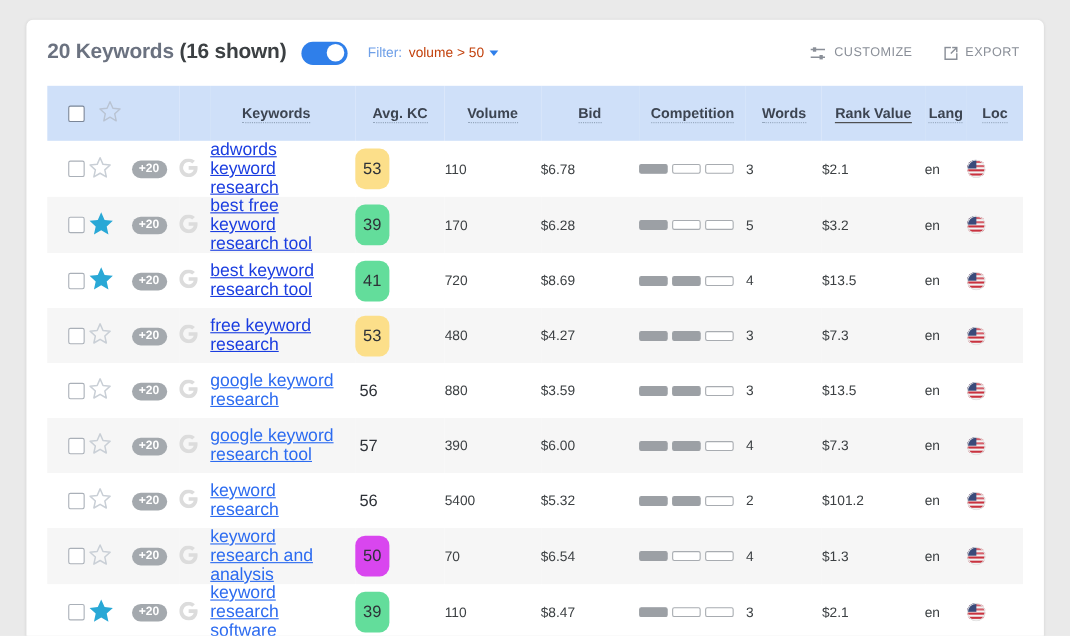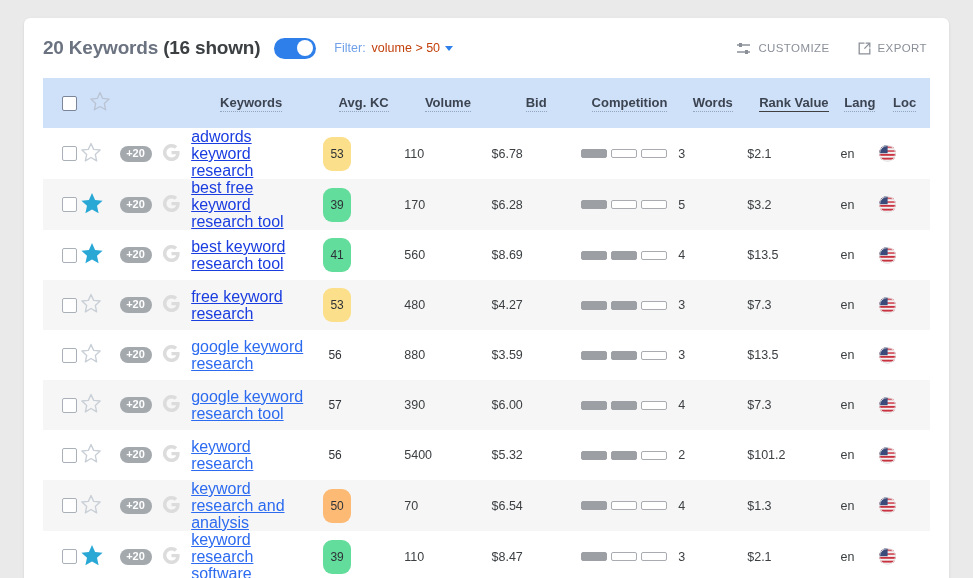--- a/index.html
+++ b/index.html
@@ -173,21 +173,21 @@
     display: inline;
   }
   .kwlink.bright { color: #2c6bf0; }
 
   
   .kc {
     display: inline-block;
     min-width: 28px;
     text-align: center;
     border-radius: 9px;
-    font-size: 12px;
+    font-size: 15px;
     padding: 11px 7px;
     line-height: 1;
     color: #2e3238;
   }
   .kc.plain { background: transparent; padding-left: 3px; }
 
   
   .comp { display: flex; align-items: center; gap: 4px; }
   .seg {
     width: 26px; height: 9px;
@@ -432,21 +432,21 @@
     <path d="M9 18c2.43 0 4.47-.8 5.96-2.18l-2.9-2.26c-.81.54-1.84.86-3.06.86-2.35 0-4.34-1.58-5.05-3.72H.9v2.33A9 9 0 0 0 9 18z" fill="#dcdcdc"></path>
     <path d="M3.95 10.7a5.4 5.4 0 0 1 0-3.42V4.96H.9a9 9 0 0 0 0 8.07l3.05-2.33z" fill="#dcdcdc"></path>
     <path d="M9 3.58c1.32 0 2.5.45 3.44 1.35l2.58-2.58C13.46.89 11.43 0 9 0A9 9 0 0 0 .9 4.96l3.05 2.33C4.66 5.16 6.65 3.58 9 3.58z" fill="#dcdcdc"></path>
     <path d="M9 7.36v3.48h4.84" fill="none" stroke="#dcdcdc" stroke-width="0"></path>
   </svg></span>
               </td>
     <td class="c-kw">
       <a class="kwlink">best keyword research tool</a></td>
     <td class="c-kc"><span class="kc" style="background:#63dd9b">41</span></td>
     <td class="c-vol">
-      <span>560</span></td>
+      <span>720</span></td>
     <td class="c-bid">
       <span>$8.69</span></td>
     <td class="c-comp">
                 <div class="comp">
                   <span class="seg on"></span>
                   <span class="seg on"></span>
                   <span class="seg"></span>
                 </div>
               </td>
     <td class="c-words">
@@ -715,21 +715,21 @@
   <svg width="17" height="17" viewBox="0 0 18 18">
     <path d="M17.6 9.2c0-.64-.06-1.25-.16-1.84H9v3.48h4.84a4.14 4.14 0 0 1-1.8 2.72v2.26h2.9c1.7-1.57 2.68-3.87 2.68-6.62z" fill="#dcdcdc"></path>
     <path d="M9 18c2.43 0 4.47-.8 5.96-2.18l-2.9-2.26c-.81.54-1.84.86-3.06.86-2.35 0-4.34-1.58-5.05-3.72H.9v2.33A9 9 0 0 0 9 18z" fill="#dcdcdc"></path>
     <path d="M3.95 10.7a5.4 5.4 0 0 1 0-3.42V4.96H.9a9 9 0 0 0 0 8.07l3.05-2.33z" fill="#dcdcdc"></path>
     <path d="M9 3.58c1.32 0 2.5.45 3.44 1.35l2.58-2.58C13.46.89 11.43 0 9 0A9 9 0 0 0 .9 4.96l3.05 2.33C4.66 5.16 6.65 3.58 9 3.58z" fill="#dcdcdc"></path>
     <path d="M9 7.36v3.48h4.84" fill="none" stroke="#dcdcdc" stroke-width="0"></path>
   </svg></span>
               </td>
     <td class="c-kw">
       <a class="kwlink bright">keyword research and analysis</a></td>
-    <td class="c-kc"><span class="kc" style="background:#fdba74">50</span></td>
+    <td class="c-kc"><span class="kc" style="background:#d946ef">50</span></td>
     <td class="c-vol">
       <span>70</span></td>
     <td class="c-bid">
       <span>$6.54</span></td>
     <td class="c-comp">
                 <div class="comp">
                   <span class="seg on"></span>
                   <span class="seg"></span>
                   <span class="seg"></span>
                 </div>

